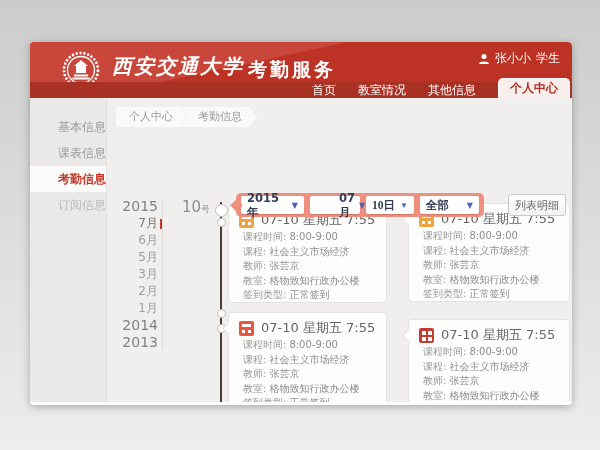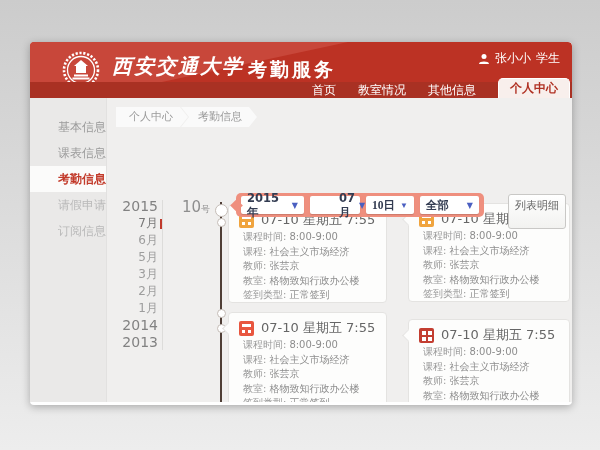--- a/index.html
+++ b/index.html
@@ -62,21 +62,21 @@
   .frow{height:14.5px;line-height:14.5px;font-size:10px;color:#9a9a9a;padding-left:4px;white-space:nowrap;}
   .frow .v{color:#8d8d8d;margin-left:3px;}
   
   .filterbar{position:absolute;left:206px;top:95px;width:248px;height:24px;background:#ef8f7e;border-radius:5px;
              display:flex;align-items:center;gap:6px;padding:0 5px;box-sizing:border-box;z-index:6;}
   .filterbar .tail{position:absolute;left:-4px;top:8px;width:9px;height:9px;background:#ef8f7e;transform:rotate(45deg);}
   .dd{height:18px;background:#fff;border-radius:2px;display:flex;align-items:center;justify-content:space-between;
       padding:0 6px;box-sizing:border-box;font-size:11.5px;font-weight:bold;color:#333c52;cursor:pointer;
       box-shadow:0 1px 1px rgba(0,0,0,.15);}
   .dd .arr{font-size:8px;color:#4a5fc1;margin-left:4px;}
-  .btn-list{position:absolute;left:478px;top:96px;width:58px;height:35px;line-height:21px;text-align:center;
+  .btn-list{position:absolute;left:478px;top:96px;width:58px;height:22px;line-height:21px;text-align:center;
       background:linear-gradient(#ffffff,#f2f2f0);border:1px solid #c9c8c6;border-radius:3px;font-size:11px;
       color:#666;cursor:pointer;z-index:6;box-sizing:border-box;}
 </style>
 </head>
 <body>
 
 <div class="window">
 
   <div class="header">
     <div class="diag"></div>
@@ -108,21 +108,20 @@
     </div>
   </div>
 
   <div class="content">
 
     <div class="sidebar">
       <div class="pad"></div>
       <div class="side-item">基本信息</div>
       <div class="side-item">课表信息</div>
       <div class="side-item active">考勤信息</div>
-      <div class="side-item dim">请假申请</div>
       <div class="side-item dim">订阅信息</div>
     </div>
 
     <div class="crumbs">
       <div class="crumb">个人中心</div>
       <div class="crumb">考勤信息</div>
     </div>
 
     <div class="daterail">
       <div class="rail-item year">2015</div>

